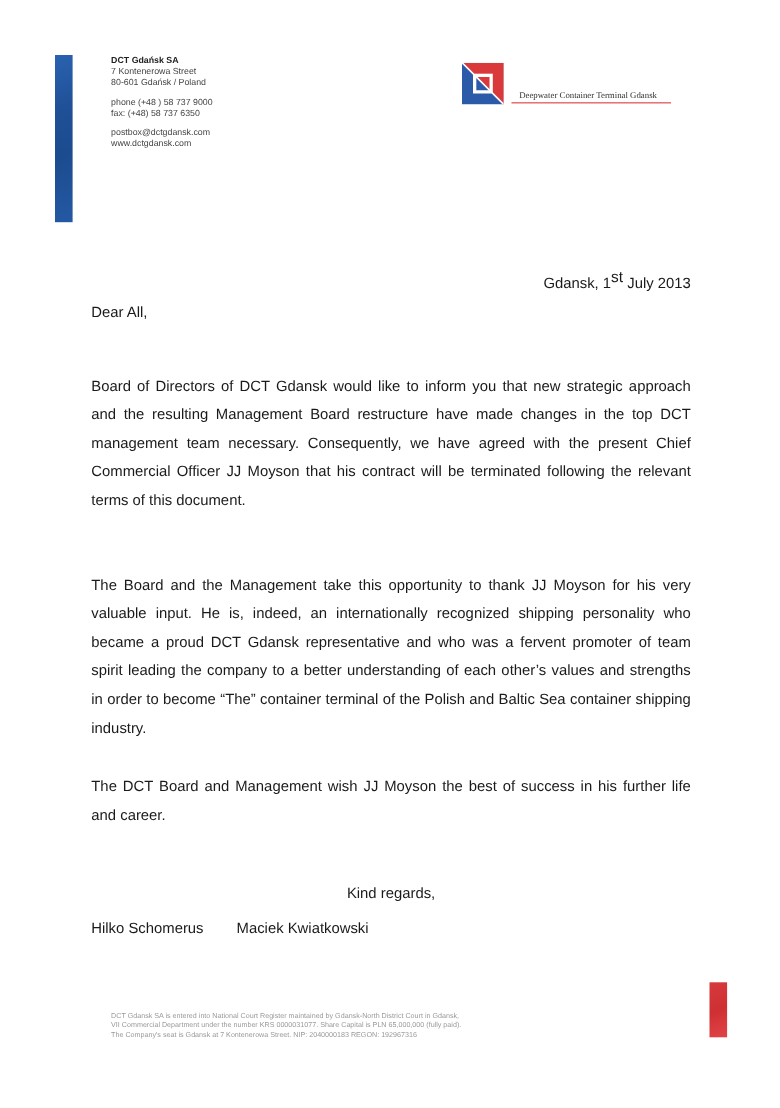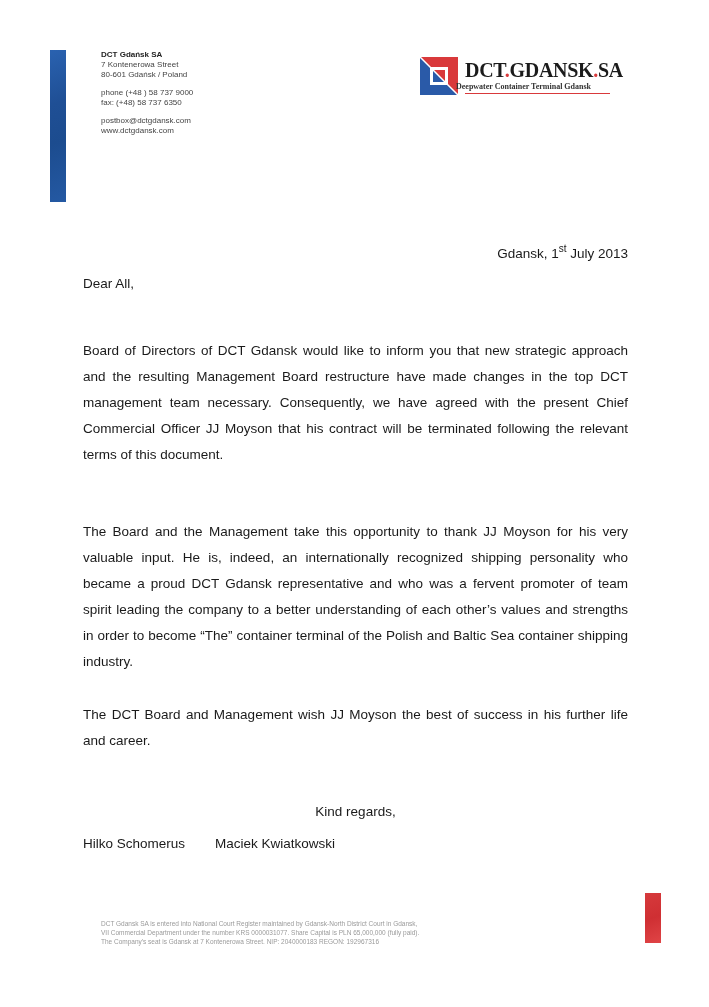--- a/index.html
+++ b/index.html
@@ -10,26 +10,26 @@
               background:linear-gradient(160deg, #2a62b0 0%, #1f4f95 35%, #1c4c8f 60%, #2459a3 100%); }
   .addr { position:absolute; left:101px; top:50px; font-size:8px; line-height:10px; color:#444; }
   .addr .name { font-weight:bold; color:#222; }
   .addr .gap { height:8px; }
 
   .logo { position:absolute; left:420px; top:57px; width:195px; height:38px; }
   .logo-mark { position:absolute; left:0; top:0; width:38px; height:38px; overflow:hidden; }
   .logo-text { position:absolute; left:45px; top:2px; font-family:"Liberation Serif", serif;
                font-weight:bold; font-size:20px; color:#1b1b1b; letter-spacing:-0.3px; white-space:nowrap; }
   .logo-text .dot { color:#d9393b; }
-  .logo-sub { position:absolute; left:36px; top:25px; font-family:"Liberation Serif", serif;
-              font-size:8px; color:#333; white-space:nowrap;font-weight:bold; }
+  .logo-sub { position:absolute; left:52px; top:25px; font-family:"Liberation Serif", serif;
+              font-size:8px; color:#333; white-space:nowrap; }
   .logo-line { position:absolute; left:45px; top:36px; width:145px; height:1px; background:#d9393b; }
 
   .date { position:absolute; right:81px; top:243px; font-size:13.5px; }
-  .date sup { font-size:10px; }
+  .date sup { font-size:14px; }
 
   .text { position:absolute; left:83px; width:545px; font-size:13.5px; }
   .salutation { top:276px; }
   .para { line-height:26px; text-align:justify; }
   .p1 { top:338px; }
   .p2 { top:519px; }
   .p3 { top:702px; }
   .regards { top:804px;text-align:center; }
   .signers { top:836px; display:flex; gap:30px; }
 
@@ -60,21 +60,20 @@
       <rect x="0" y="0" width="38" height="38" fill="#2a5aa8"></rect>
       <polygon points="0,0 38,0 38,38" fill="#ffffff"></polygon>
       <polygon points="0,0 38,0 38,38" fill="#d9393b" transform="translate(0,0)"></polygon>
       <polygon points="0,38 0,0 38,38" fill="#2a5aa8"></polygon>
       <rect x="10" y="10" width="18" height="18" fill="#ffffff"></rect>
       <polygon points="13,13 25,13 25,25" fill="#d9393b"></polygon>
       <polygon points="13,13 13,25 25,25" fill="#2a5aa8"></polygon>
       <line x1="0" y1="0" x2="38" y2="38" stroke="#ffffff" stroke-width="1.5"></line>
     </svg>
   </div>
-  <div class="logo-text"><span>DCT</span><span class="dot">.</span><span>GDANSK</span><span class="dot">.</span><span>SA</span></div>
   <div class="logo-sub">Deepwater Container Terminal Gdansk</div>
   <div class="logo-line"></div>
 </div>
 
 <div class="date"><span>Gdansk, 1</span><sup>st</sup><span> July 2013</span></div>
 
 <div class="text salutation">Dear All,</div>
 
 <div class="text para p1">Board of Directors of DCT Gdansk would like to inform you that new strategic approach and the resulting Management Board restructure have made changes in the top DCT management team necessary. Consequently, we have agreed with the present Chief Commercial Officer JJ Moyson that his contract will be terminated following the relevant terms of this document.</div>
 <div class="text para p2">The Board and the Management take this opportunity to thank JJ Moyson for his very valuable input. He is, indeed, an internationally recognized shipping personality who became a proud DCT Gdansk representative and who was a fervent promoter of team spirit leading the company to a better understanding of each other’s  values and strengths in order to become “The” container terminal of the Polish and Baltic Sea container shipping industry.</div>

